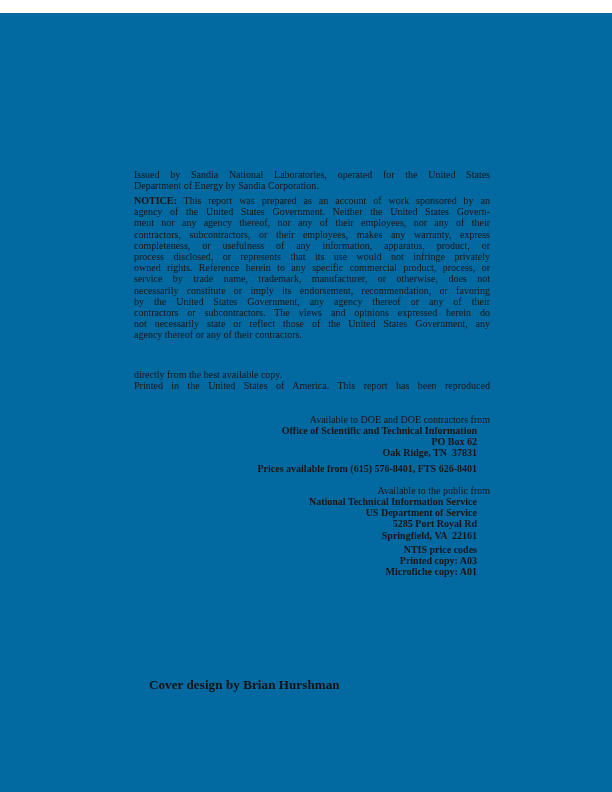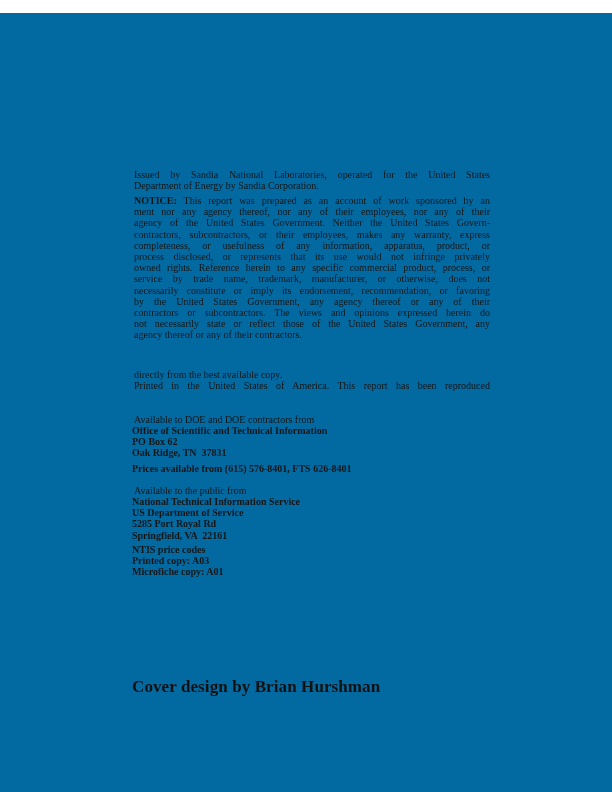--- a/index.html
+++ b/index.html
@@ -27,33 +27,33 @@
   }
   .jline {
     text-align: justify;
     text-align-last: justify;
   }
   .jline.last {
     text-align-last: left;
   }
   .pline {
     white-space: pre;
-    text-align: left;
+    text-align: right;
   }
   .indent {
     left: 132px;
     width: 345px;
     font-weight: bold;
   }
   .b { font-weight: bold; }
   .footer-credit {
     position: absolute;
-    left: 132px;
+    left: 149px;
     top: 664px;
-    font-size: 17px;
+    font-size: 13px;
     font-weight: bold;
     color: #111111;
     letter-spacing: 0.1px;
   }
 </style>
 </head>
 <body>
 
 <div class="page">
 
@@ -61,22 +61,22 @@
       <div class="jline">Issued by Sandia National Laboratories, operated for the United States</div>
       <div class="jline last">Department of Energy by Sandia Corporation.</div>
     </div>
 
   <div class="block" style="top:182px">
     <div class="jline">
       <span class="b">NOTICE:</span>
       <span>This report was prepared as an account of work sponsored by an</span>
     </div>
     <div>
+        <div class="jline">agency of the United States Government. Neither the United States Govern-</div>
         <div class="jline">ment nor any agency thereof, nor any of their employees, nor any of their</div>
-        <div class="jline">agency of the United States Government. Neither the United States Govern-</div>
         <div class="jline">contractors, subcontractors, or their employees, makes any warranty, express</div>
         <div class="jline">completeness, or usefulness of any information, apparatus, product, or</div>
         <div class="jline">process disclosed, or represents that its use would not infringe privately</div>
         <div class="jline">owned rights. Reference herein to any specific commercial product, process, or</div>
         <div class="jline">service by trade name, trademark, manufacturer, or otherwise, does not</div>
         <div class="jline">necessarily constitute or imply its endorsement, recommendation, or favoring</div>
         <div class="jline">by the United States Government, any agency thereof or any of their</div>
         <div class="jline">contractors or subcontractors. The views and opinions expressed herein do</div>
         <div class="jline">not necessarily state or reflect those of the United States Government, any</div>
         <div class="jline last">agency thereof or any of their contractors.</div>

